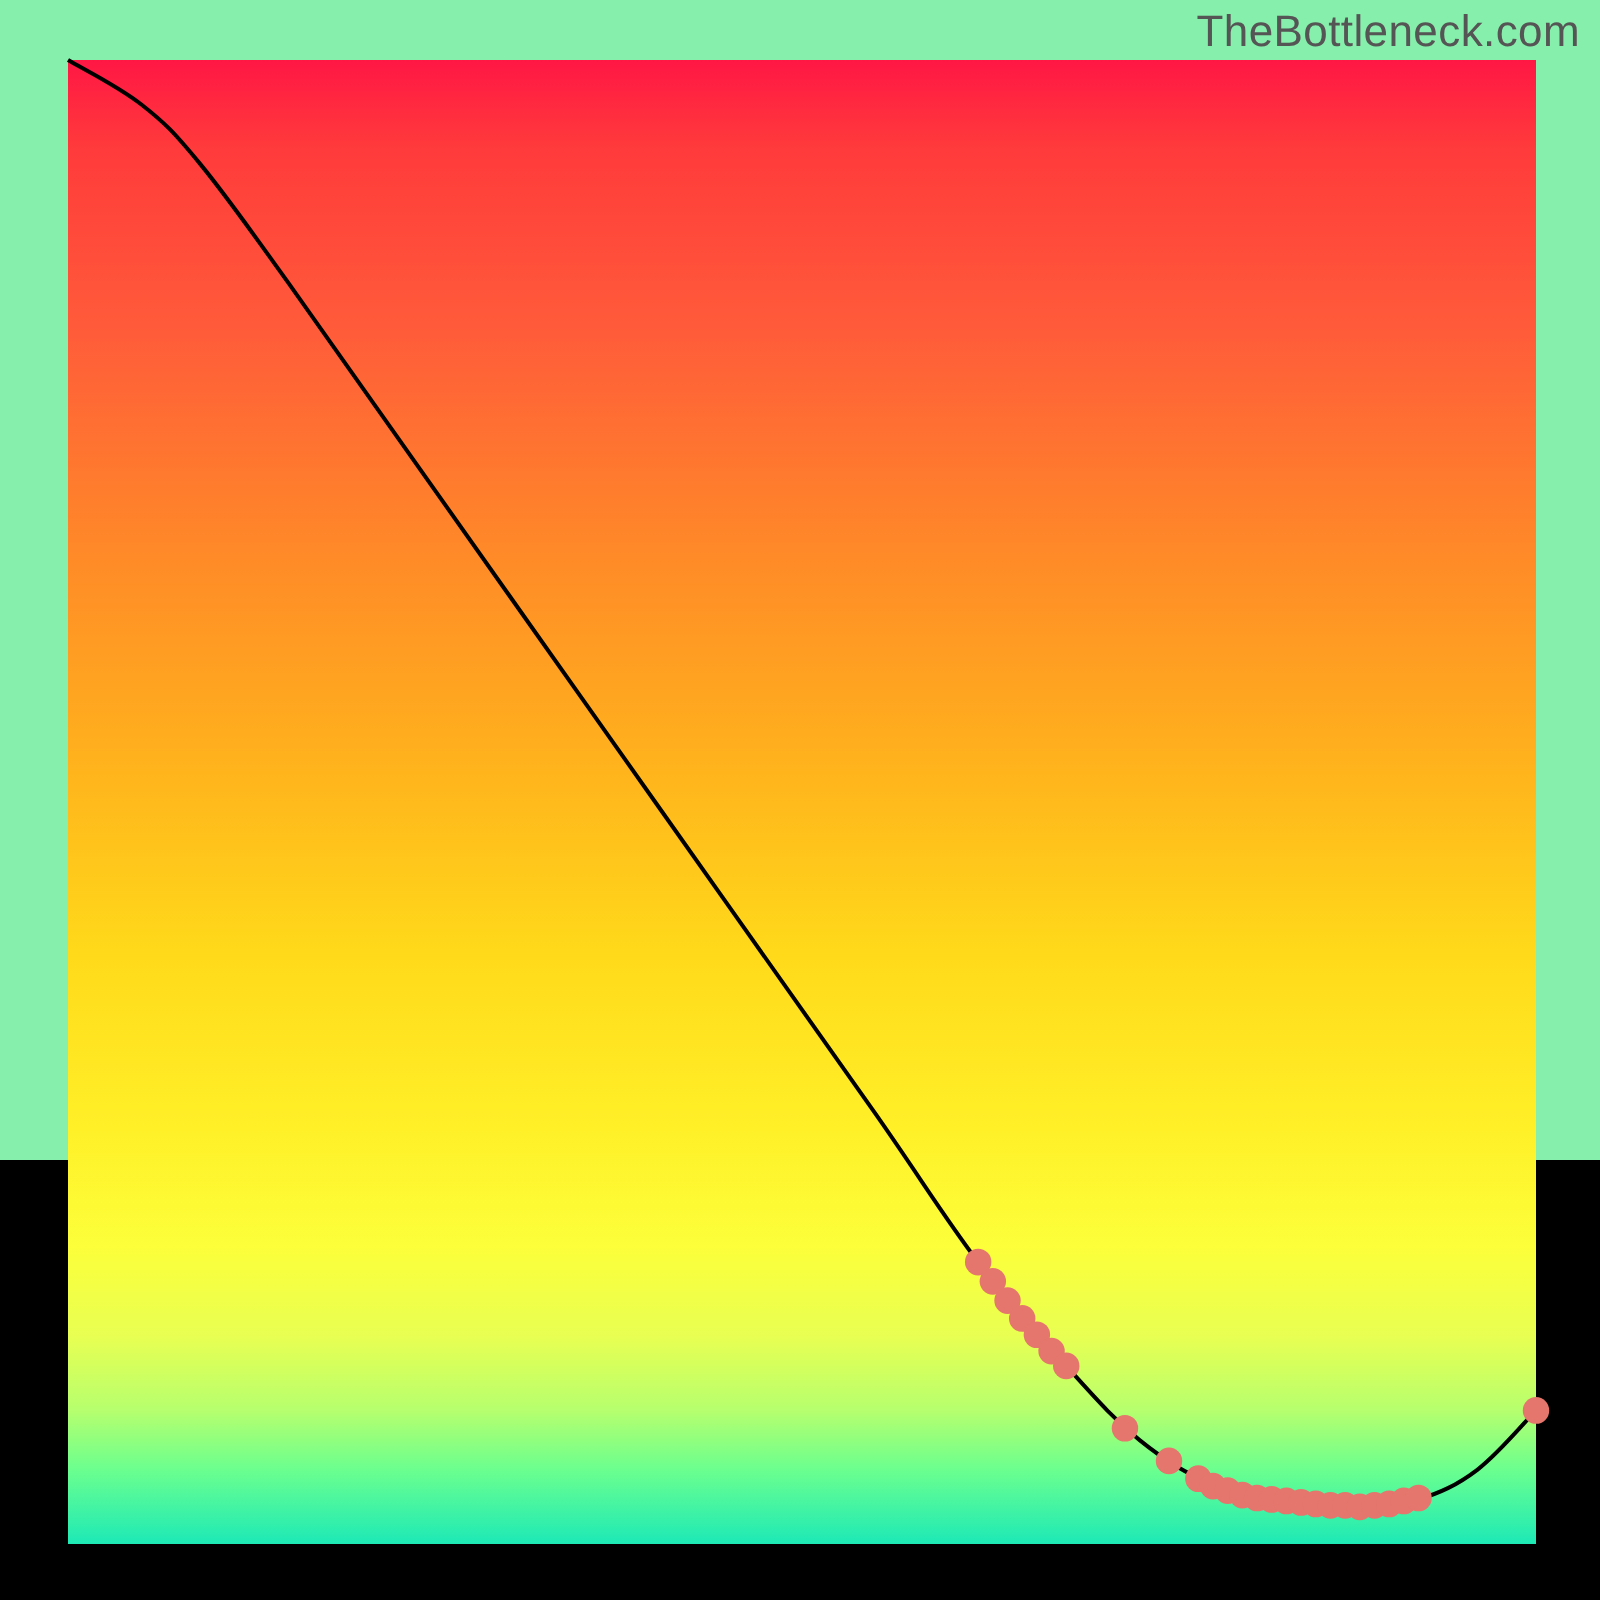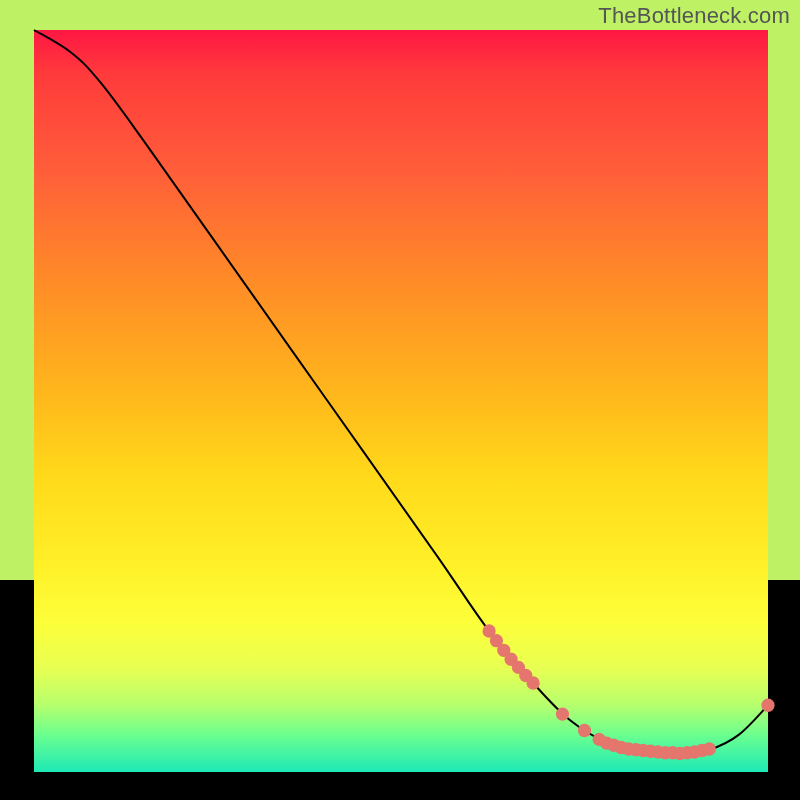--- a/index.html
+++ b/index.html
@@ -8,21 +8,21 @@
     width: 800px;
     height: 800px;
     background: #000;
     font-family: Arial, Helvetica, sans-serif;
     overflow: hidden;
   }
   .frame {
     position: relative;
     width: 800px;
     height: 580px;
-    background: #bef264;
+    background: #86efac;
   }
   .watermark {
     position: absolute;
     top: 3px;
     right: 10px;
     color: #555;
     font-size: 22px;
     font-weight: 500;
     letter-spacing: 0.2px;
   }

